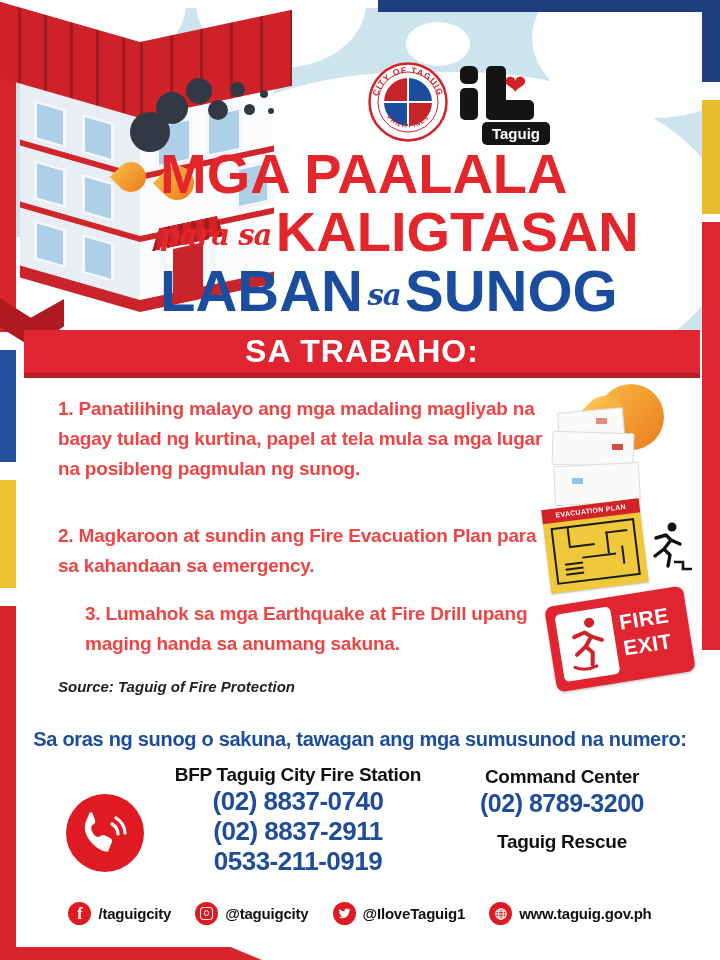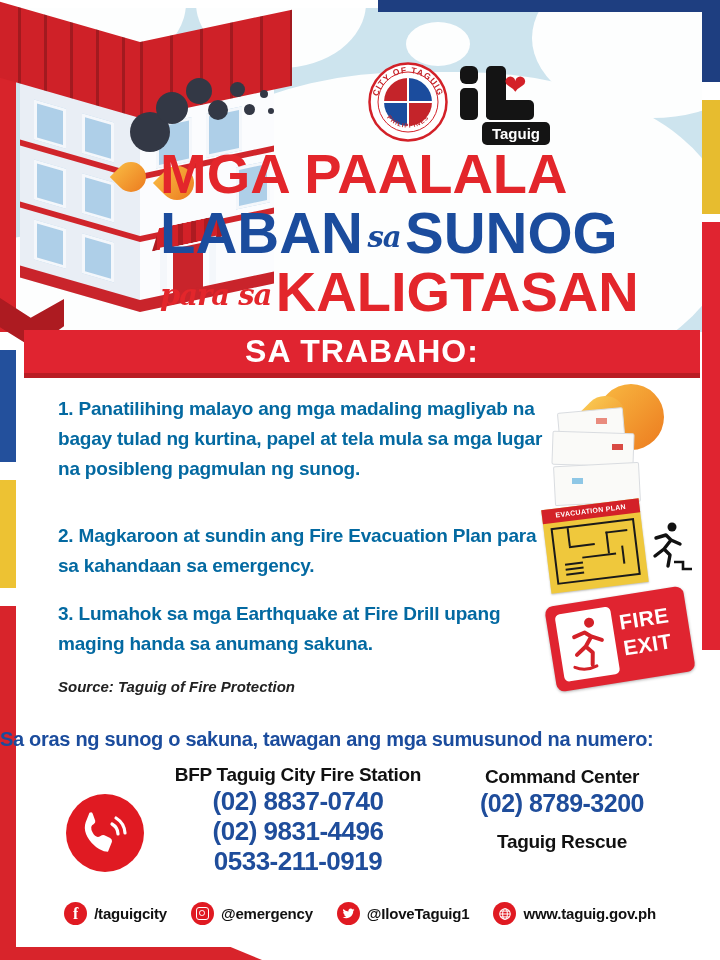--- a/index.html
+++ b/index.html
@@ -60,44 +60,44 @@
   .t-script{font-family:"DejaVu Serif",serif;font-style:italic;font-weight:bold;font-size:29px;
     letter-spacing:-1px;vertical-align:6px;}
   .t3{font-size:58px;}
   
   .ribbon-fold{position:absolute;left:0;top:296px;width:64px;height:52px;background:#AD1B21;z-index:3;
     clip-path:polygon(0 4%,48% 42%,100% 6%,100% 58%,52% 100%,0 60%);}
   .banner{position:absolute;left:24px;top:330px;right:20px;height:43px;background:#E02430;
     border-bottom:5px solid #B91D24;z-index:4;display:flex;align-items:center;justify-content:center;}
   .banner span{color:#fff;font-weight:bold;font-size:32px;letter-spacing:1px;}
   
-  .tip{position:absolute;left:58px;width:496px;color:#0369a1;font-weight:bold;font-size:19px;
+  .tip{position:absolute;left:58px;width:496px;color:#ef4444;font-weight:bold;font-size:19px;
     letter-spacing:-0.2px;line-height:30px;}
-  .tip1{top:394px;}.tip2{top:521px;}.tip3{top:599px;}
+  .tip1{top:394px;}.tip2{top:521px;}.tip3{top:599px;margin-left:27px;}
   .source{position:absolute;left:58px;top:678px;font-size:15px;font-style:italic;font-weight:bold;color:#222;}
   
   .paper-fire{position:absolute;left:552px;top:380px;width:118px;height:128px;}
   .papers{position:absolute;left:0;bottom:2px;width:90px;height:96px;}
   .sheet{position:absolute;background:#FAFAF8;border:1px solid #D9DCE0;border-radius:2px;}
   .tag{position:absolute;width:11px;height:6px;}
   .evac{position:absolute;left:540px;top:500px;width:156px;height:94px;}
   .evac-map{position:absolute;left:6px;top:4px;width:98px;height:84px;background:#EFC83C;
     transform:rotate(-7deg);box-shadow:0 1px 2px rgba(0,0,0,.25);}
   .evac-head{position:absolute;left:0;right:0;top:0;height:14px;background:#D32128;color:#fff;
     font-size:7px;font-weight:bold;text-align:center;line-height:14px;letter-spacing:.3px;}
   .maze{position:absolute;left:7px;top:19px;right:7px;bottom:8px;border:2px solid #1a1a1a;}
   .mline{position:absolute;background:#1a1a1a;}
   .exit-sign{position:absolute;left:548px;top:592px;width:148px;height:96px;}
   .exit-body{position:absolute;left:2px;top:4px;width:140px;height:86px;background:#E02430;
     border-radius:8px;transform:rotate(-9deg);box-shadow:0 1px 3px rgba(0,0,0,.3);}
   .exit-panel{position:absolute;left:9px;top:9px;width:56px;height:68px;background:#fff;border-radius:5px;}
   .exit-text{position:absolute;left:72px;top:14px;color:#fff;font-weight:bold;font-size:21px;line-height:26px;
     letter-spacing:.5px;}
   
-  .intro{position:absolute;left:0;right:0;top:728px;color:#1B4C9D;
+  .intro{position:absolute;left:0;right:0;top:728px;text-align:center;color:#1B4C9D;
     font-weight:bold;font-size:20px;letter-spacing:-0.3px;}
   .phone-badge{position:absolute;left:66px;top:794px;width:78px;height:78px;border-radius:50%;background:#E01A22;}
   .col-left{position:absolute;left:148px;top:764px;width:300px;text-align:center;}
   .col-right{position:absolute;left:442px;top:766px;width:240px;text-align:center;}
   .c-title{color:#111;font-weight:bold;font-size:19px;letter-spacing:-0.3px;}
   .c-num{color:#1F4D9B;font-weight:bold;font-size:26px;letter-spacing:-0.5px;line-height:30px;}
   .col-right .c-num{font-size:25px;}
   .col-right .entry2{margin-top:13px;}
   
   .footer{position:absolute;left:0;right:0;top:902px;display:flex;justify-content:center;
@@ -203,27 +203,27 @@
     <div class="il-black" style="left:4px;top:22px;width:18px;height:32px;"></div>
     <div class="il-black" style="left:30px;top:0;width:20px;height:54px;"></div>
     <div class="il-black" style="left:30px;top:34px;width:48px;height:20px;"></div>
     <span class="il-heart" style="left:48px;top:6px;">❤</span>
     <div class="il-tab">Taguig</div>
   </div>
 
   <div class="title">
     <div class="t-main t-red">MGA PAALALA</div>
     <div class="t-row">
+      <span class="t-script t-red">para sa</span>
+      <span class="t-main t-red">KALIGTASAN</span>
+    </div>
+    <div class="t-row">
       <span class="t-main t-blue t3">LABAN</span>
       <span class="t-script t-blue">sa</span>
       <span class="t-main t-blue t3">SUNOG</span>
-    </div>
-    <div class="t-row">
-      <span class="t-script t-red">para sa</span>
-      <span class="t-main t-red">KALIGTASAN</span>
     </div>
   </div>
 
   <div class="ribbon-fold"></div>
   <div class="banner">
     <span>SA TRABAHO:</span>
   </div>
 
   <div class="tip tip1">1. Panatilihing malayo ang mga madaling magliyab na bagay tulad ng kurtina, papel at tela mula sa mga lugar na posibleng pagmulan ng sunog.</div>
   <div class="tip tip2">2. Magkaroon at sundin ang Fire Evacuation Plan para sa kahandaan sa emergency.</div>
@@ -287,21 +287,21 @@
     <svg viewBox="0 0 78 78" width="78" height="78">
       <path d="M24 22 q-8 10 0 24 q6 10 14 12 l6-9 q1-2-1-4 l-5-4 q-2-1-4 0 q-5 2-7-5 q-2-7 3-8 q2-1 2-3 l-1-7 q0-3-3-2 z" fill="#fff" transform="rotate(-12 39 39)"></path>
       <path d="M46 30 a12 12 0 0 1 6 10" stroke="#fff" stroke-width="3.2" fill="none" stroke-linecap="round"></path>
       <path d="M50 24 a19 19 0 0 1 9 15" stroke="#fff" stroke-width="3.2" fill="none" stroke-linecap="round"></path>
     </svg>
   </div>
 
   <div class="col-left">
     <div class="c-title">BFP Taguig City Fire Station</div>
     <div class="c-num">(02) 8837-0740</div>
-    <div class="c-num">(02) 9831-4496</div>
+    <div class="c-num">(02) 8837-2911</div>
     <div class="c-num">0533-211-0919</div>
   </div>
 
   <div class="col-right">
     <div class="entry1">
       <div class="c-title">Command Center</div>
       <div class="c-num">(02) 8789-3200</div>
     </div>
     <div class="entry2">
       <div class="c-title">Taguig Rescue</div>
@@ -312,21 +312,21 @@
     <div class="f-item">
       <span class="f-icon">
         <span class="fb-f">f</span>
       </span>
       <span class="f-handle">/taguigcity</span>
     </div>
     <div class="f-item">
       <span class="f-icon">
           <span class="ig-box"></span>
         </span>
-      <span class="f-handle">@emergency</span>
+      <span class="f-handle">@taguigcity</span>
     </div>
     <div class="f-item">
       <span class="f-icon">
         <svg viewBox="0 0 24 24" width="13" height="13">
             <path fill="#fff" d="M23 5c-.8.4-1.7.7-2.6.8a4.5 4.5 0 0 0 2-2.5c-.9.5-1.9.9-2.9 1.1a4.5 4.5 0 0 0-7.7 4.1A12.8 12.8 0 0 1 2.5 3.8a4.5 4.5 0 0 0 1.4 6 4.4 4.4 0 0 1-2-.6v.1c0 2.2 1.5 4 3.6 4.4-.7.2-1.4.2-2 .1a4.5 4.5 0 0 0 4.2 3.1A9 9 0 0 1 1 18.8a12.7 12.7 0 0 0 6.9 2c8.3 0 12.8-6.9 12.8-12.8v-.6c.9-.6 1.6-1.4 2.3-2.3z"></path>
           </svg>
       </span>
       <span class="f-handle">@IloveTaguig1</span>
     </div>
     <div class="f-item">

